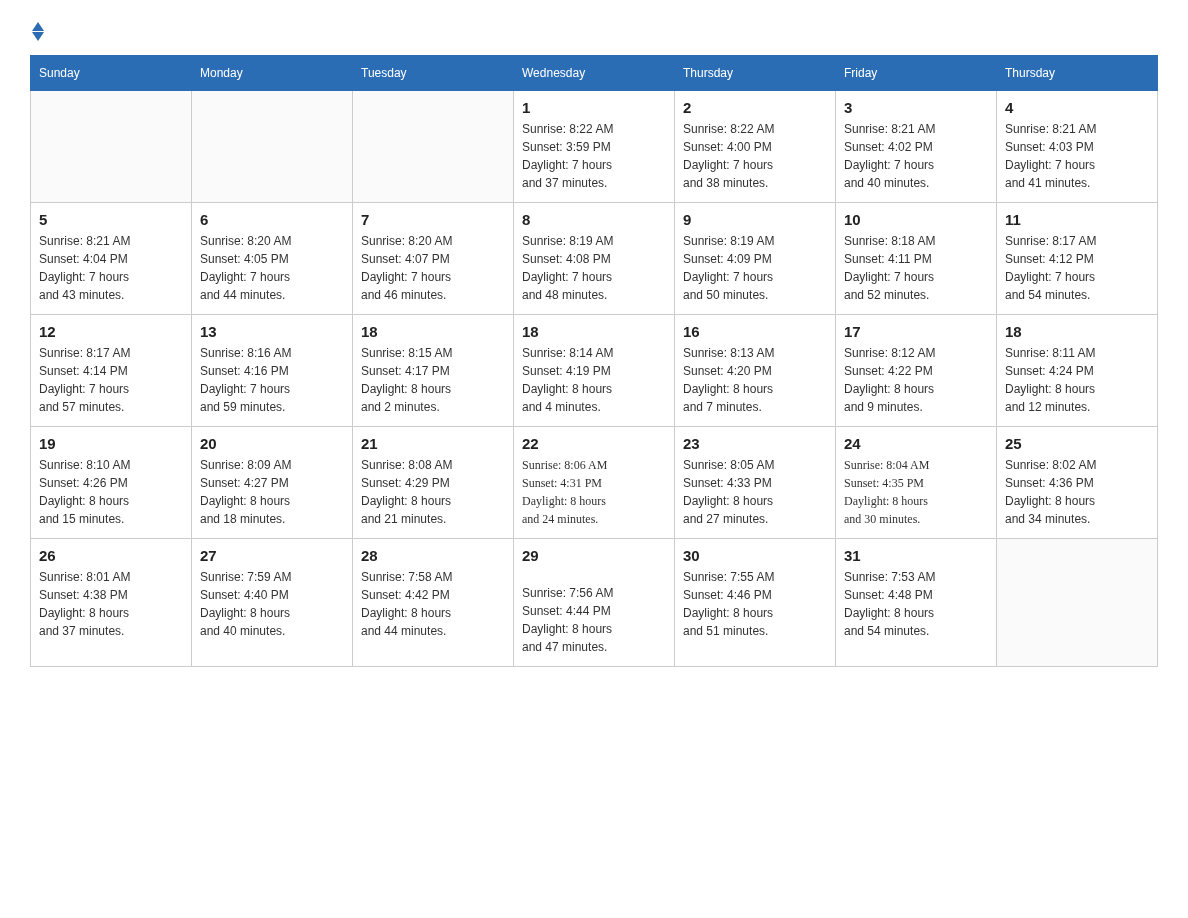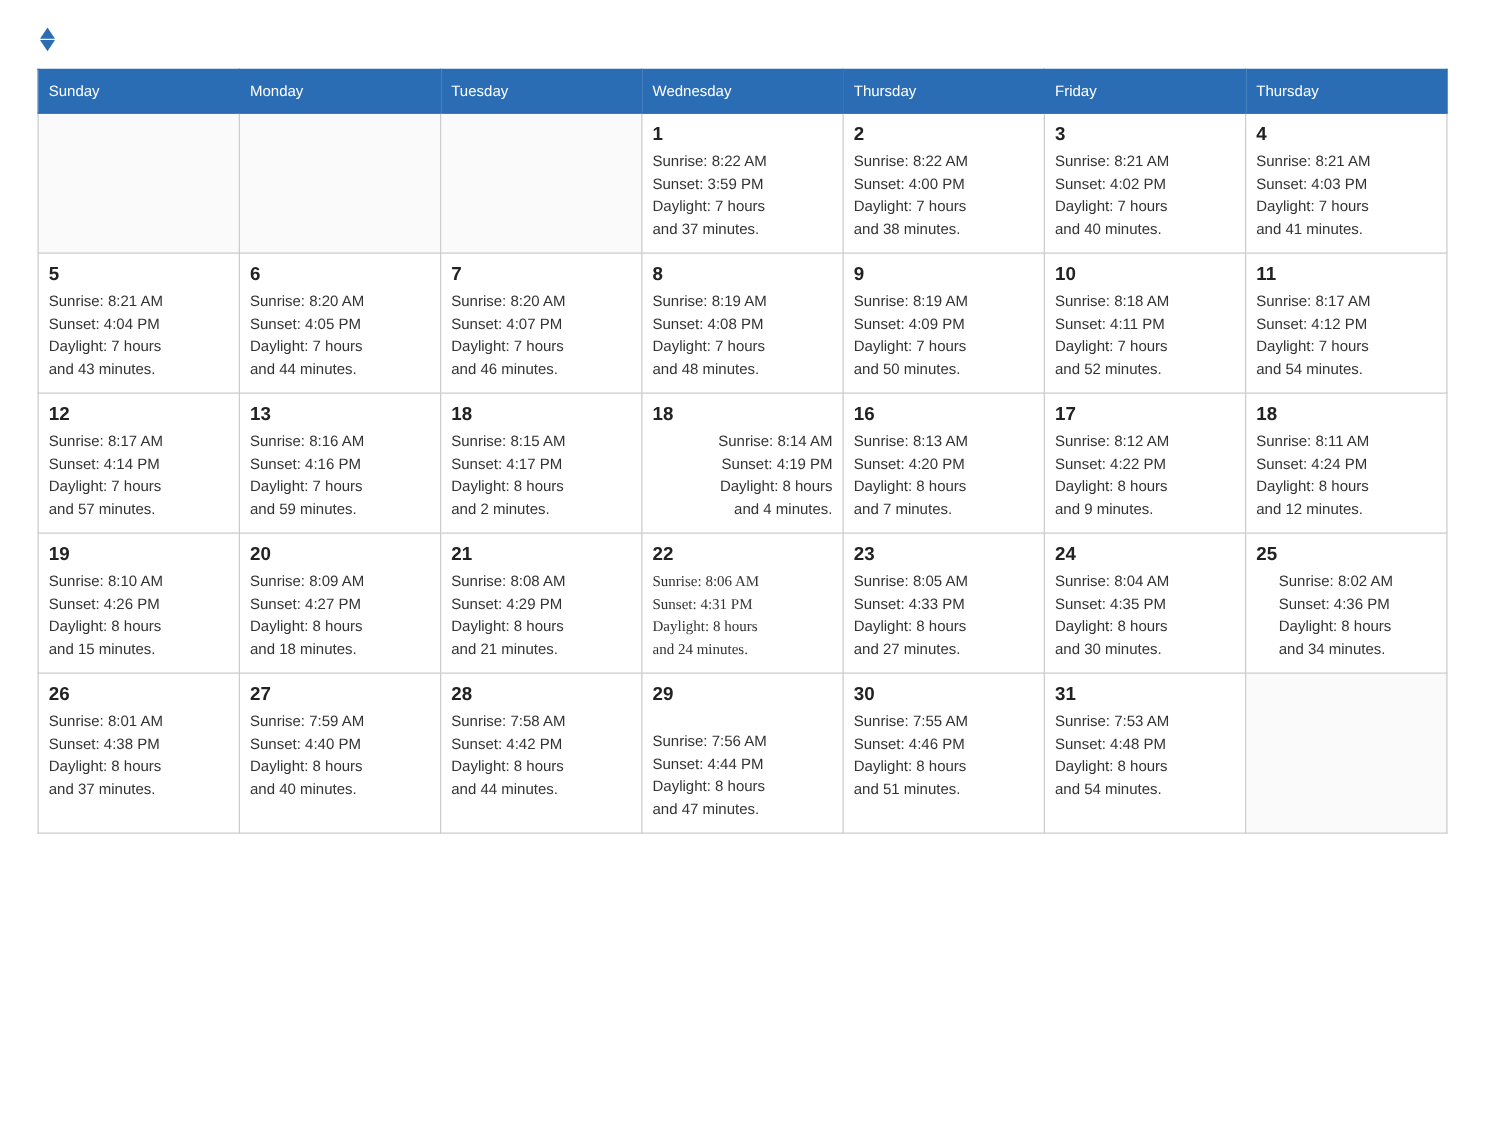--- a/index.html
+++ b/index.html
@@ -219,21 +219,21 @@
         </td>
         <td>
           <div class="day-number">18</div>
           <div class="day-info" style="white-space: pre-line;">Sunrise: 8:15 AM
 Sunset: 4:17 PM
 Daylight: 8 hours
 and 2 minutes.</div>
         </td>
         <td>
           <div class="day-number">18</div>
-          <div class="day-info" style="white-space: pre-line; text-align: right;">Sunrise: 8:14 AM
+          <div class="day-info" style="white-space: pre-line;">Sunrise: 8:14 AM
 Sunset: 4:19 PM
 Daylight: 8 hours
 and 4 minutes.</div>
         </td>
         <td>
           <div class="day-number">16</div>
           <div class="day-info" style="white-space: pre-line;">Sunrise: 8:13 AM
 Sunset: 4:20 PM
 Daylight: 8 hours
 and 7 minutes.</div>
@@ -284,28 +284,28 @@
         </td>
         <td>
           <div class="day-number">23</div>
           <div class="day-info" style="white-space: pre-line;">Sunrise: 8:05 AM
 Sunset: 4:33 PM
 Daylight: 8 hours
 and 27 minutes.</div>
         </td>
         <td>
           <div class="day-number">24</div>
-          <div class="day-info" style="white-space: pre-line;">Sunrise: 8:04 AM
+          <div class="day-info" style="white-space: pre-line; font-family: Liberation Serif, serif;">Sunrise: 8:04 AM
 Sunset: 4:35 PM
 Daylight: 8 hours
 and 30 minutes.</div>
         </td>
         <td>
           <div class="day-number">25</div>
-          <div class="day-info" style="white-space: pre-line; margin-left: 18px;">Sunrise: 8:02 AM
+          <div class="day-info" style="white-space: pre-line;">Sunrise: 8:02 AM
 Sunset: 4:36 PM
 Daylight: 8 hours
 and 34 minutes.</div>
         </td>
       </tr>
       <tr>
         <td>
           <div class="day-number">26</div>
           <div class="day-info" style="white-space: pre-line;">Sunrise: 8:01 AM
 Sunset: 4:38 PM

